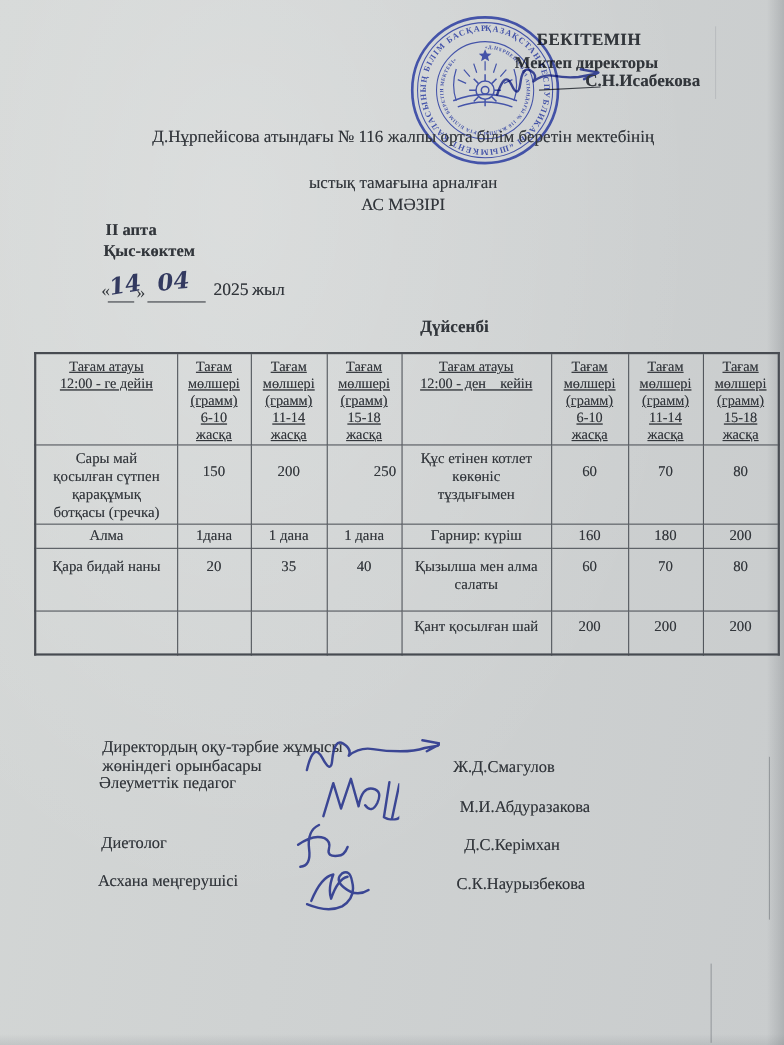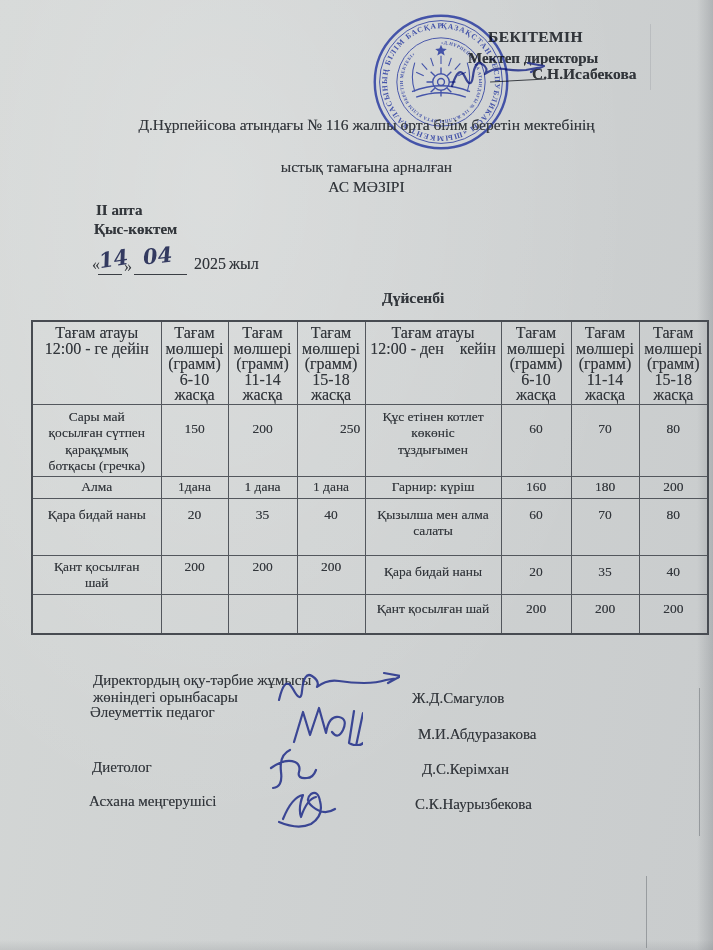--- a/index.html
+++ b/index.html
@@ -33,21 +33,21 @@
   .weekday { font-size:15.5px; font-weight:bold; }
 
   
   table.menu { border-collapse:collapse; table-layout:fixed; width:676px;
                border:2px solid #474b51; }
   table.menu th, table.menu td {
     border:1.2px solid #53575d;
     font-weight:normal; text-align:center; vertical-align:top;
     padding:1px 2px; white-space:pre-line; overflow:hidden;
   }
-  table.menu th { font-size:16px; line-height:15.6px; padding-top:3px; }
+  table.menu th { font-size:13px; line-height:15.6px; padding-top:3px;text-decoration:underline; }
   table.menu td { font-size:13.5px; line-height:16.5px; padding-top:4px; }
   tr.hrow  { height:80px; }
   tr.r1 { height:72px;margin-left:15px; }
   tr.r2 { height:22px; }
   tr.r3 { height:57px; }
   tr.r4 { height:39px; }
   tr.r5 { height:40px; }
   tr.r2 td, tr.r5 td { padding-top:2px; }
   tr.r3 td, tr.r4 td { padding-top:8px; }
 
@@ -202,31 +202,20 @@
       <td>Қара бидай наны</td>
       <td>20</td>
       <td>35</td>
       <td>40</td>
       <td>Қызылша мен алма
 салаты</td>
       <td>60</td>
       <td>70</td>
       <td>80</td>
     </tr>
-    <tr class="r4">
-      <td style="padding-top:3px;">Қант қосылған
-шай</td>
-      <td style="padding-top:3px;">200</td>
-      <td style="padding-top:3px;">200</td>
-      <td style="padding-top:3px;">200</td>
-      <td>Қара бидай наны</td>
-      <td>20</td>
-      <td>35</td>
-      <td>40</td>
-    </tr>
     <tr class="r5">
       <td></td>
       <td></td>
       <td></td>
       <td></td>
       <td style="padding-top:6px;">Қант қосылған шай</td>
       <td style="padding-top:6px;">200</td>
       <td style="padding-top:6px;">200</td>
       <td style="padding-top:6px;">200</td>
     </tr>

